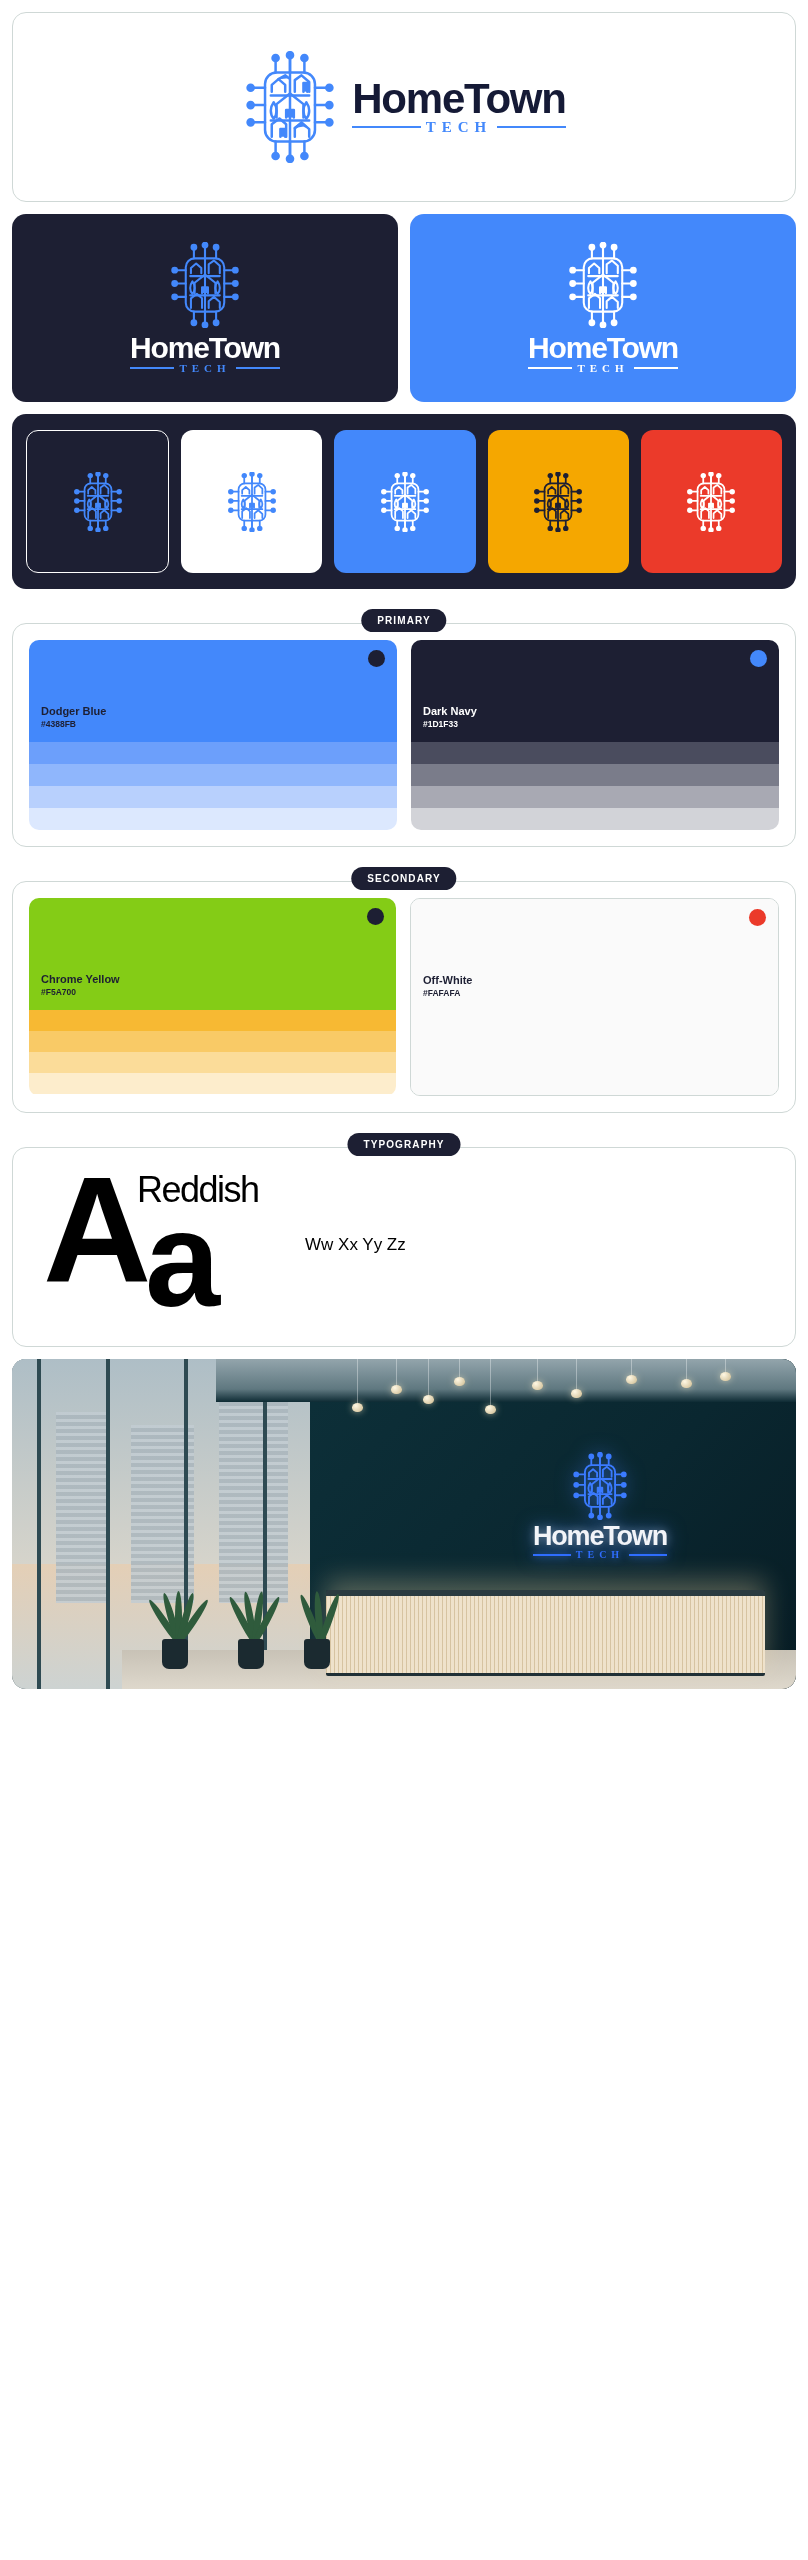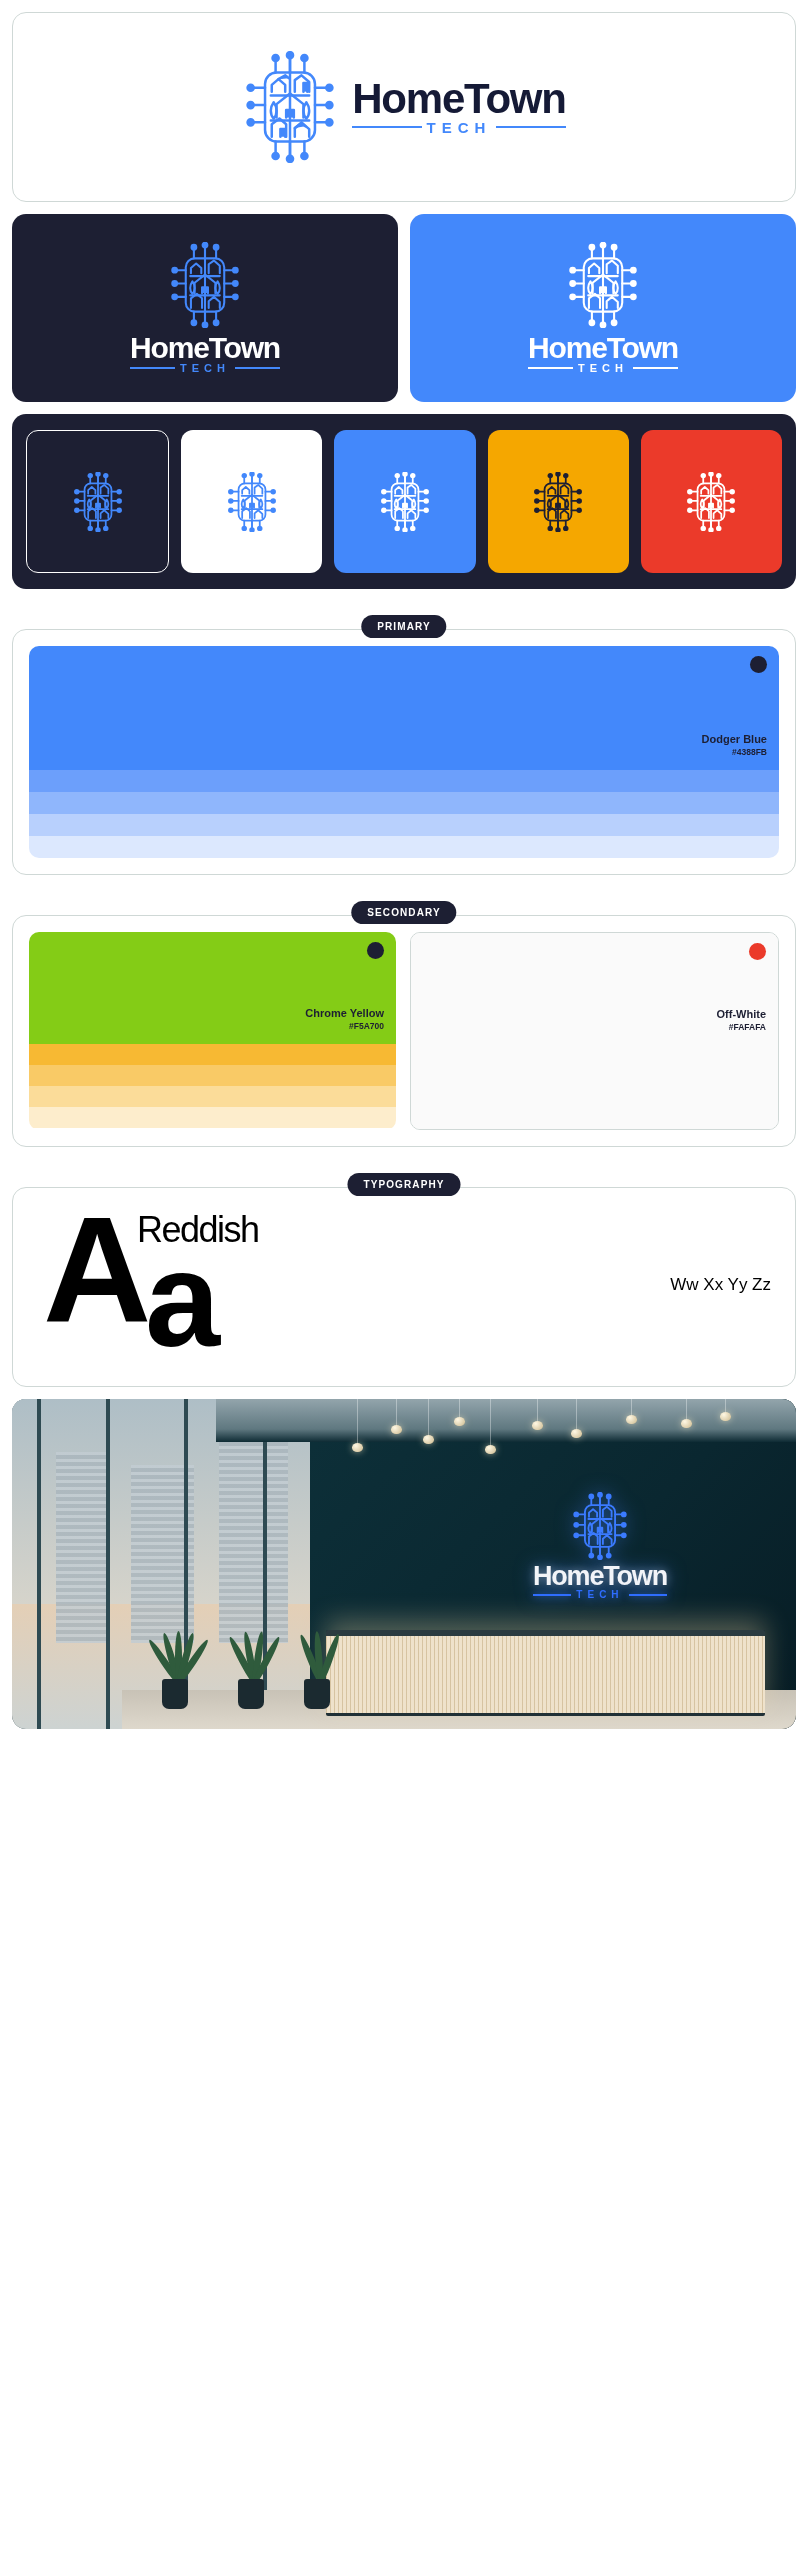--- a/index.html
+++ b/index.html
@@ -11,38 +11,38 @@
   body { padding: 12px; display:flex; flex-direction:column; gap: 12px; }
 
   .card {
     background:#ffffff;
     border:1px solid #cfd8d6;
     border-radius: 14px;
     position:relative;
   }
 
   
-  .sec { position:relative; margin-top: 28px; text-align: right; }
+  .sec { position:relative; margin-top: 22px; }
   .sec-badge {
     position:absolute; top:-14px; left:50%; transform:translateX(-50%);
     background:#1D1F33; color:#ffffff;
     font-size:10px; font-weight:bold; letter-spacing:1.1px;
     padding:6px 16px; border-radius:20px; z-index:3; white-space:nowrap;
   }
 
   
   .logo-h { display:flex; align-items:center; justify-content:center; gap:14px; }
   .logo-v { display:flex; flex-direction:column; align-items:center; gap:6px; }
   .mark { display:block; }
   .wm { display:flex; flex-direction:column; align-items:center; }
   .wm-top {
     font-weight:bold; letter-spacing:-1.2px; line-height:.96;
     font-family:"Liberation Sans", sans-serif;
   }
-  .wm-bot { display:flex; align-items:center; width:100%; gap:5px; }
+  .wm-bot { display:flex; align-items:center; width:100%; gap:5px;font-family:Liberation Serif, serif; }
   .wm-bot .ln { flex:1 1 auto; height:2px; }
   .wm-bot .tx { font-weight:bold; letter-spacing:6px; line-height:1; }
 
   
   #hero { height:190px; display:flex; align-items:center; justify-content:center; }
   #hero .wm-top { font-size:42px; color:#151a36; }
   #hero .wm-bot .tx { font-size:15px; color:#4388FB; }
   #hero .wm-bot .ln { background:#4388FB; }
 
   
@@ -83,21 +83,21 @@
     display:flex; flex-direction:column; position:relative;
   }
   .sw.bordered { border:1px solid #cfd8d6; }
   .sw-main { position:relative; padding:12px; display:flex; flex-direction:column; justify-content:flex-end; }
   .dot { position:absolute; top:10px; right:12px; width:17px; height:17px; border-radius:50%; }
   .sw-name { font-size:11px; font-weight:bold; line-height:1.35; }
   .sw-hex  { font-size:8.5px; font-weight:bold; line-height:1.35; }
   .tints { display:flex; flex-direction:column; }
   .tints > span { display:block; }
 
-  #primary .sw-main { height:124px; }
+  #primary .sw-main { height:102px; }
   #primary .tints > span { height:22px; }
   #secondary .sw-main { height:112px; }
   #secondary .tints > span { height:21px; }
 
   
   .typo-body { padding:22px 24px 26px; display:flex; gap:18px; align-items:center; }
   .specimen { position:relative; width:250px; height:150px; flex:0 0 auto; }
   .glyph-A {
     position:absolute; left:6px; top:-16px;
     font-size:150px; font-weight:bold; line-height:1; color:#000000;
@@ -491,20 +491,33 @@
           <div class="sw-hex" style="color:#1D1F33">#4388FB</div>
         </div>
         <div class="tints">
           <span style="background:#6C9FFB"></span>
           <span style="background:#8FB6FC"></span>
           <span style="background:#B8D0FD"></span>
           <span style="background:#DCE8FE"></span>
         </div>
       </div>
 
+      <div class="sw">
+        <div class="sw-main" style="background:#1D1F33">
+          <span class="dot" style="background:#4388FB"></span>
+          <div class="sw-name" style="color:#FFFFFF">Dark Navy</div>
+          <div class="sw-hex" style="color:#FFFFFF">#1D1F33</div>
+        </div>
+        <div class="tints">
+          <span style="background:#4A4C5E"></span>
+          <span style="background:#7A7C8A"></span>
+          <span style="background:#A8A9B3"></span>
+          <span style="background:#D2D3D8"></span>
+        </div>
+      </div>
 
     </div>
   </div>
 </div>
 
 <div class="sec">
   <span class="sec-badge">SECONDARY</span>
   <div class="card" id="secondary">
     <div class="pal-body">
 

